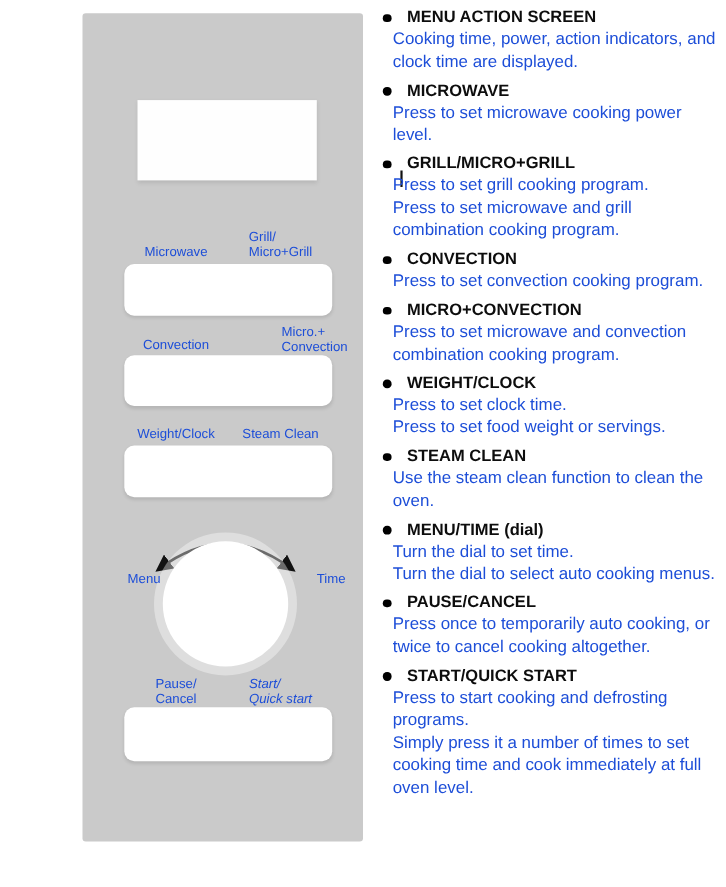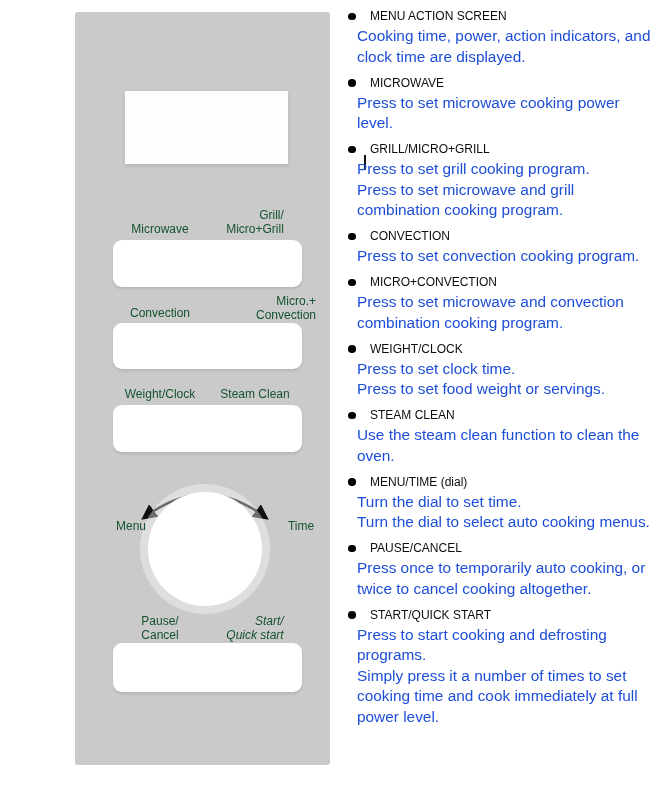--- a/index.html
+++ b/index.html
@@ -10,33 +10,33 @@
   .panel{position:absolute;left:75px;top:12px;width:255px;height:753px;
          background:#cacaca;border-radius:3px;}
   .display{position:absolute;left:50px;top:79px;width:163px;height:73px;background:#fefefe;
            box-shadow:0 2px 4px rgba(0,0,0,0.10);}
   .pad{position:absolute;left:38px;width:189px;background:#ffffff;border-radius:9px;
        box-shadow:0 2px 3px rgba(0,0,0,0.10);}
   .pad1{top:228px;height:47px;}
   .pad2{top:311px;height:46px;}
   .pad3{top:393px;height:47px;}
   .pad4{top:631px;height:49px;}
-  .plbl{position:absolute;transform:translateX(-50%);text-align:right;
-        font-size:12px;line-height:13.5px;white-space:pre-line;color:#14532d;}
+  .plbl{position:absolute;transform:translateX(-50%);text-align:left;
+        font-size:12px;line-height:13.5px;white-space:pre-line;color:#1d4ed8;}
   .dial{position:absolute;left:73px;top:480px;width:114px;height:114px;border-radius:50%;
         background:#ffffff;box-shadow:0 0 0 8px rgba(255,255,255,0.38);}
   .dial-arrow{position:absolute;left:55px;top:458px;}
   .caret{position:absolute;left:364px;top:155px;width:1.5px;height:15px;background:#111;}
 
   
   .legend{position:absolute;left:345px;top:6px;width:315px;}
   .item{position:relative;margin:0 0 5.5px 0;}
   .bullet{position:absolute;left:3px;top:6.5px;width:7.5px;height:7.5px;border-radius:50%;
           background:#000;}
-  .ititle{margin:0 0 0 25px;font-size:12px;font-weight:normal;line-height:20px;
+  .ititle{margin:0 0 0 25px;font-size:15px;font-weight:bold;line-height:20px;
           color:#0d0d0d;letter-spacing:0;}
   .ibody{margin:0 0 0 12px;font-size:15.4px;line-height:20.5px;color:#1d4ed8;
          white-space:pre-line;}
 </style>
 </head>
 <body>
 
 <div class="stage">
 
   <div class="panel">
@@ -142,17 +142,17 @@
 twice to cancel cooking altogether.</p>
     </div>
 
     <div class="item">
       <span class="bullet"></span>
       <h3 class="ititle">START/QUICK START</h3>
       <p class="ibody">Press to start cooking and defrosting
 programs.
 Simply press it a number of times to set
 cooking time and cook immediately at full
-power level.</p>
+oven level.</p>
     </div>
 
   </div>
 </div>
 
 </body></html>

